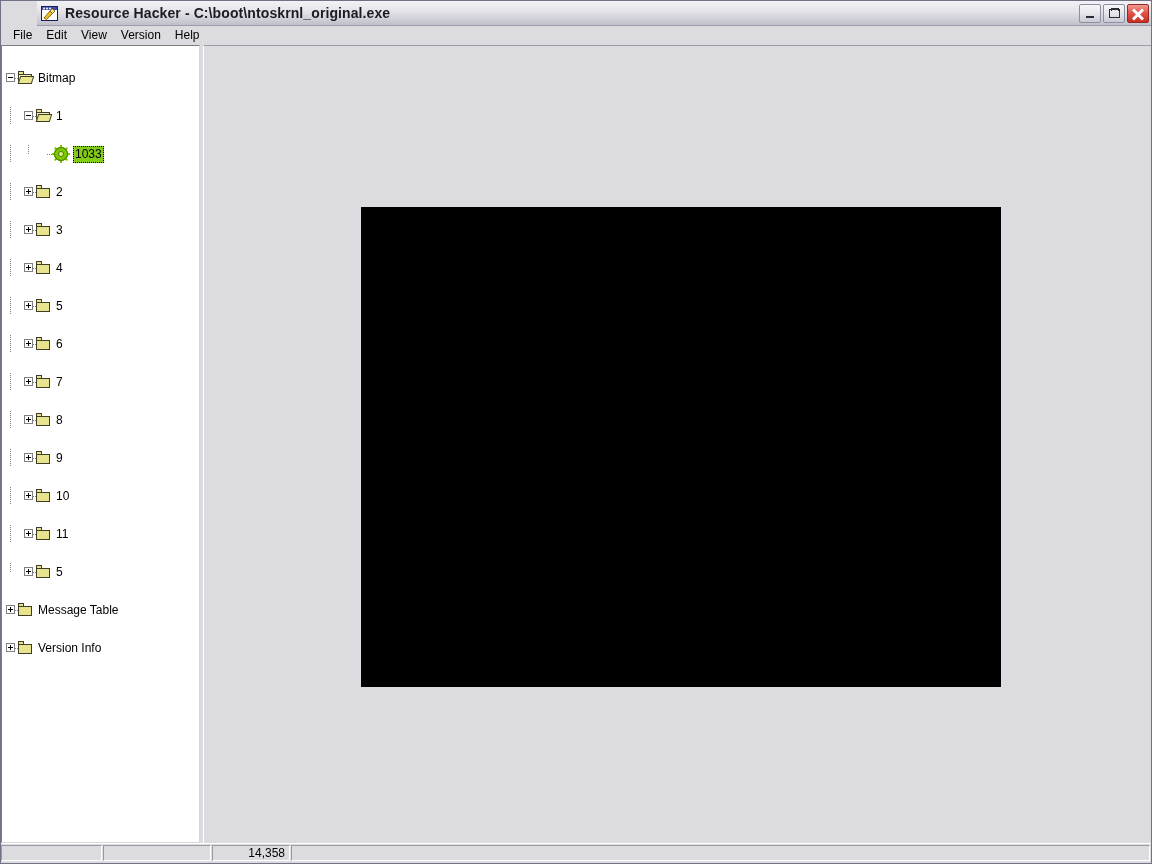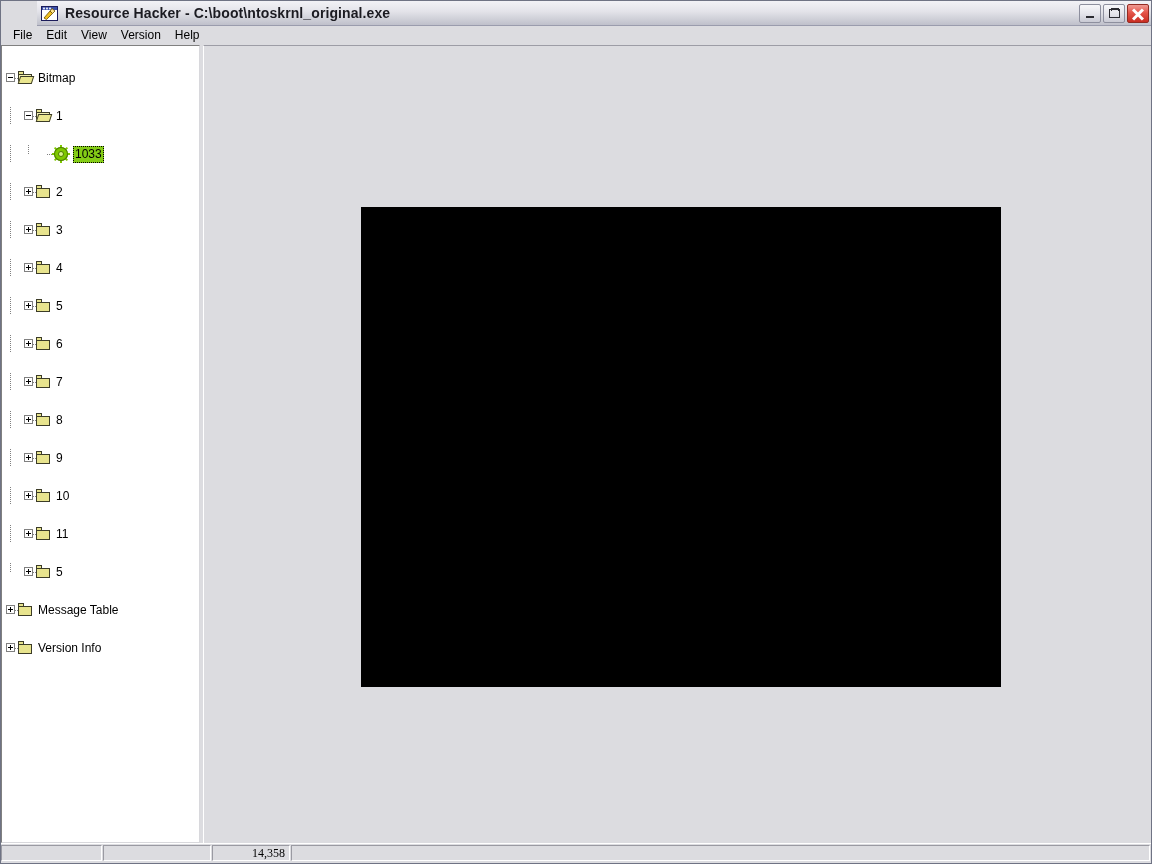--- a/index.html
+++ b/index.html
@@ -322,21 +322,20 @@
   #status-bar {
     height: 20px;
     flex: 0 0 20px;
     background: #dcdce0;
     border-top: 1px solid #ffffff;
     display: flex;
     align-items: stretch;
     box-sizing: border-box;
     padding: 1px 0 2px 0;
     user-select: none;
-    font-family: Liberation Serif, serif;
   }
   .status-panel {
     border: 1px solid;
     border-color: #9a9aa2 #ffffff #ffffff #9a9aa2;
     background: #dcdce0;
     box-sizing: border-box;
     font-size: 12px;
     color: #000;
     display: flex;
     align-items: center;

